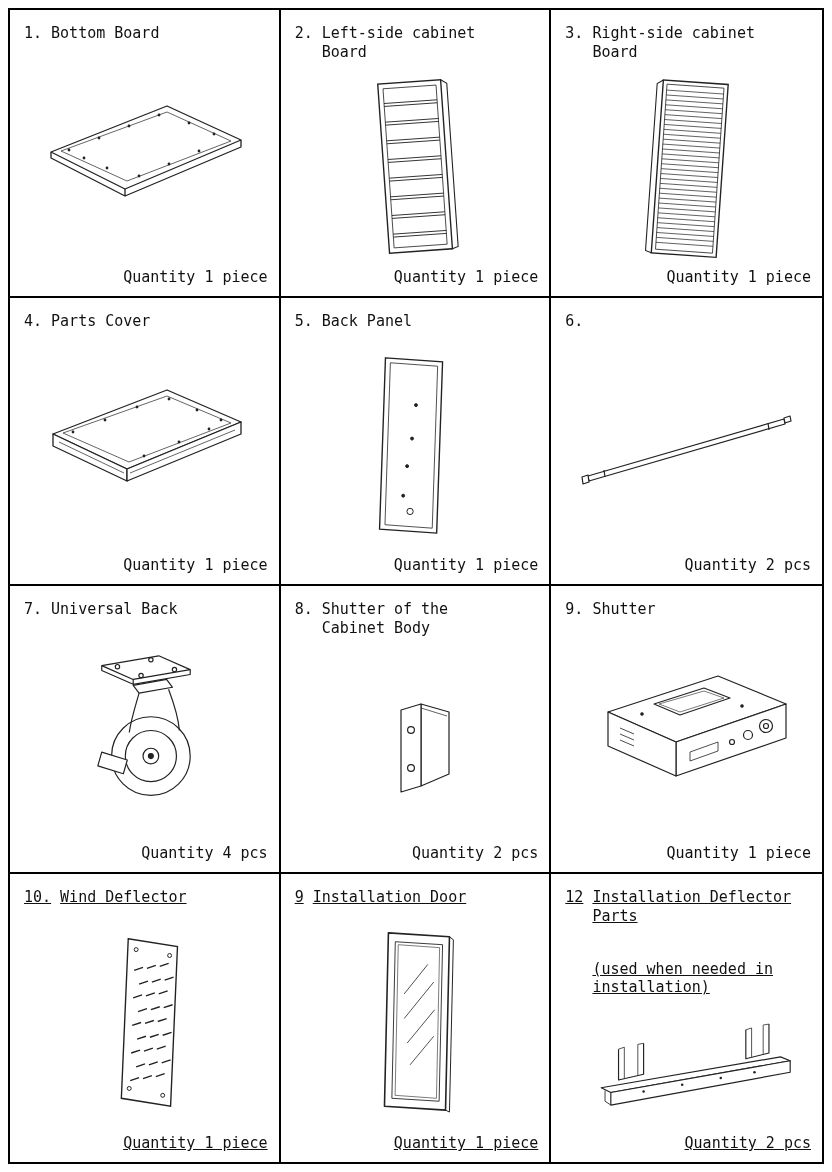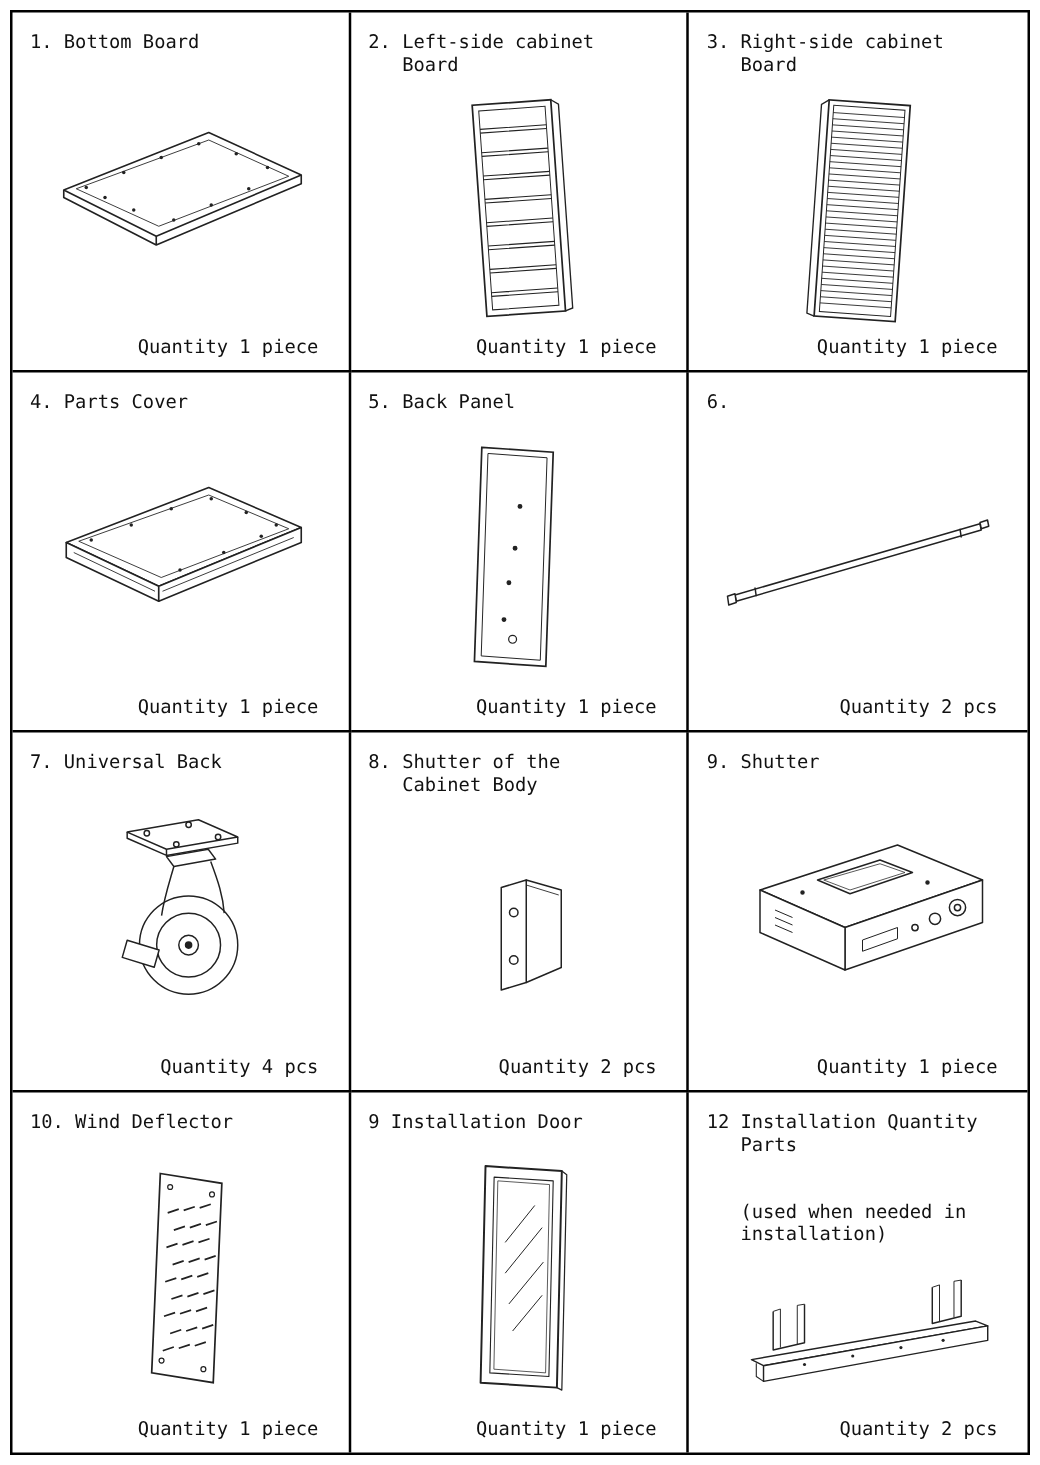--- a/index.html
+++ b/index.html
@@ -24,21 +24,21 @@
     background: #fff;
   }
   .cell {
     border-right: 2px solid #000;
     border-bottom: 2px solid #000;
     display: flex;
     flex-direction: column;
     overflow: hidden;
   }
   .cell:nth-child(3n) { border-right: none; }
-  .cell:nth-child(n+10) { border-bottom: none; }
+  .cell:nth-child(n+10) { border-bottom: none; text-decoration: underline; }
 
   .cell-title {
     display: flex;
     align-items: flex-start;
     gap: 9px;
     padding: 14px 6px 2px 14px;
     font-size: 15px;
     line-height: 1.25;
   }
   .part-number { white-space: nowrap; }
@@ -50,21 +50,21 @@
     display: flex;
     align-items: center;
     justify-content: center;
     min-height: 0;
   }
   .illus svg { display: block; max-height: 100%; }
 
   .qty {
     text-align: right;
     font-size: 15px;
-    padding: 0 24px 10px 0;
+    padding: 0 11px 10px 0;
   }
 </style>
 </head>
 <body>
 
 <div class="parts-table">
 
   <div class="cell">
     <div class="cell-title">
       <span class="part-number">1.</span>
@@ -320,21 +320,21 @@
           <path d="M74,70 L98,40 M74,95 L104,58 M77,120 L105,86 M80,142 L104,113" stroke-width="0.8"></path>
         </g>
       </svg>
     </div>
     <div class="qty">Quantity 1 piece</div>
   </div>
 
   <div class="cell">
     <div class="cell-title">
       <span class="part-number">12</span>
-      <span class="part-name"><span>Installation Quantity
+      <span class="part-name"><span>Installation Deflector
 Parts</span><span class="part-note">(used when needed in
 installation)</span></span>
     </div>
     <div class="illus">
       <svg width="230" height="135" viewBox="0 0 230 140">
         <g stroke="#222" fill="#fff" stroke-width="1.2" stroke-linejoin="round">
           <path d="M44,52 L44,84 L70,78 L70,46" fill="none"></path>
           <path d="M50,50 L50,82 M64,47 L64,79" fill="none" stroke-width="0.8"></path>
           <path d="M44,52 L50,50 M70,46 L64,47" fill="none" stroke-width="0.8"></path>
           <path d="M176,32 L176,62 L200,56 L200,26" fill="none"></path>

